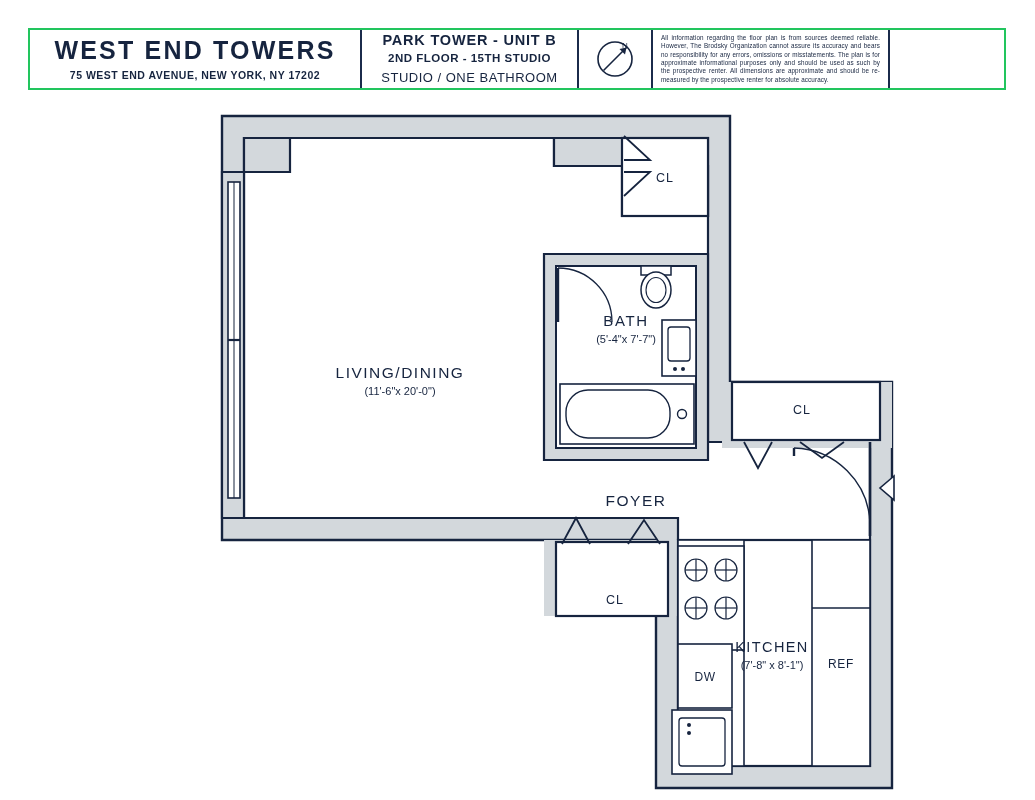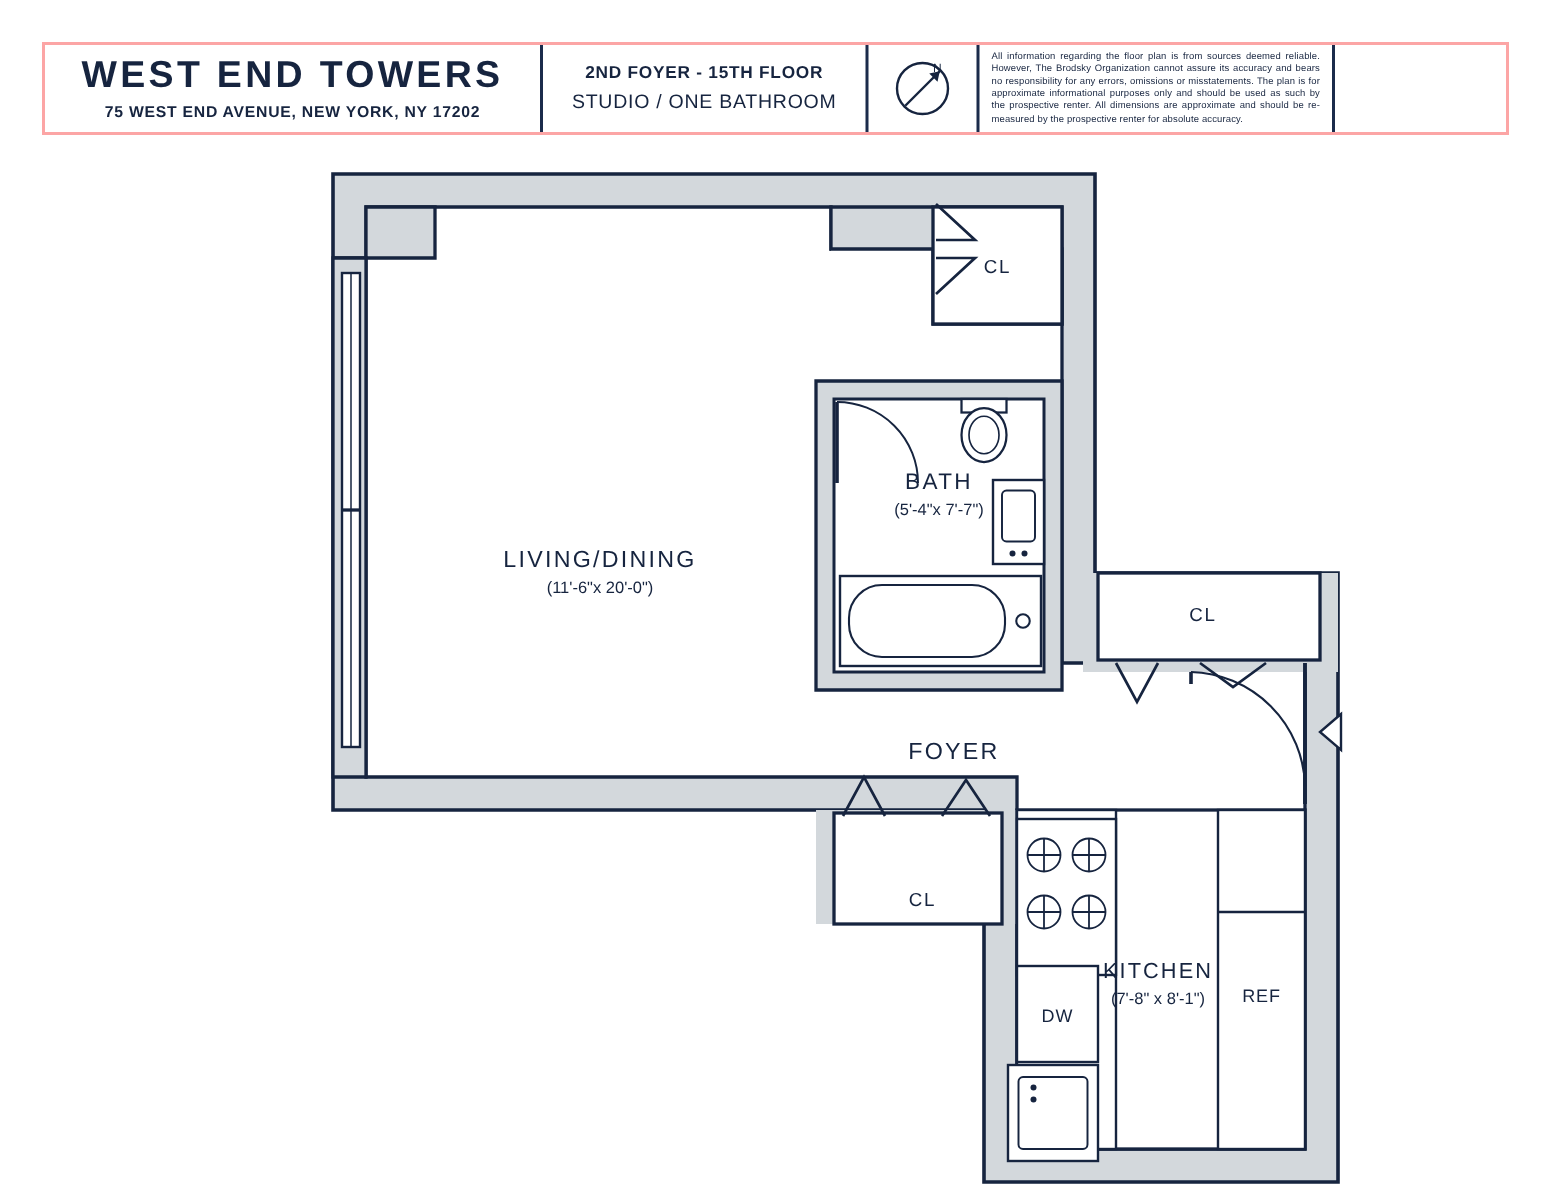--- a/index.html
+++ b/index.html
@@ -16,21 +16,21 @@
     overflow: hidden;
   }
 
   
   .header {
     position: absolute;
     left: 28px;
     top: 28px;
     width: 978px;
     height: 62px;
-    border: 2px solid #fca5a5;
+    border: 2px solid #22c55e;
     box-sizing: border-box;
     display: flex;
     align-items: stretch;
   }
   .hdr-cell {
     display: flex;
     flex-direction: column;
     align-items: center;
     justify-content: center;
     box-sizing: border-box;
@@ -128,21 +128,22 @@
 <div class="header">
 
   <div class="hdr-cell cell-building">
     <div class="building-name">WEST END TOWERS</div>
     <div class="building-addr">75 WEST END AVENUE, NEW YORK, NY 17202</div>
   </div>
 
   <div class="hdr-divider"></div>
 
   <div class="hdr-cell cell-unit">
-    <div class="unit-floors">2ND FOYER - 15TH FLOOR</div>
+    <div class="unit-title">PARK TOWER - UNIT B</div>
+    <div class="unit-floors">2ND FLOOR - 15TH STUDIO</div>
     <div class="unit-type">STUDIO / ONE BATHROOM</div>
   </div>
 
   <div class="hdr-divider"></div>
 
   <div class="hdr-cell cell-compass">
     <svg width="46" height="46" viewBox="0 0 46 46">
       <circle cx="23" cy="23" r="17" fill="none" stroke="#16243f" stroke-width="1.6"></circle>
       <line x1="11.5" y1="34.5" x2="34.5" y2="11.5" stroke="#16243f" stroke-width="1.6"></line>
       <polygon points="34.5,11.5 27.5,13 33,18.5" fill="#16243f"></polygon>

